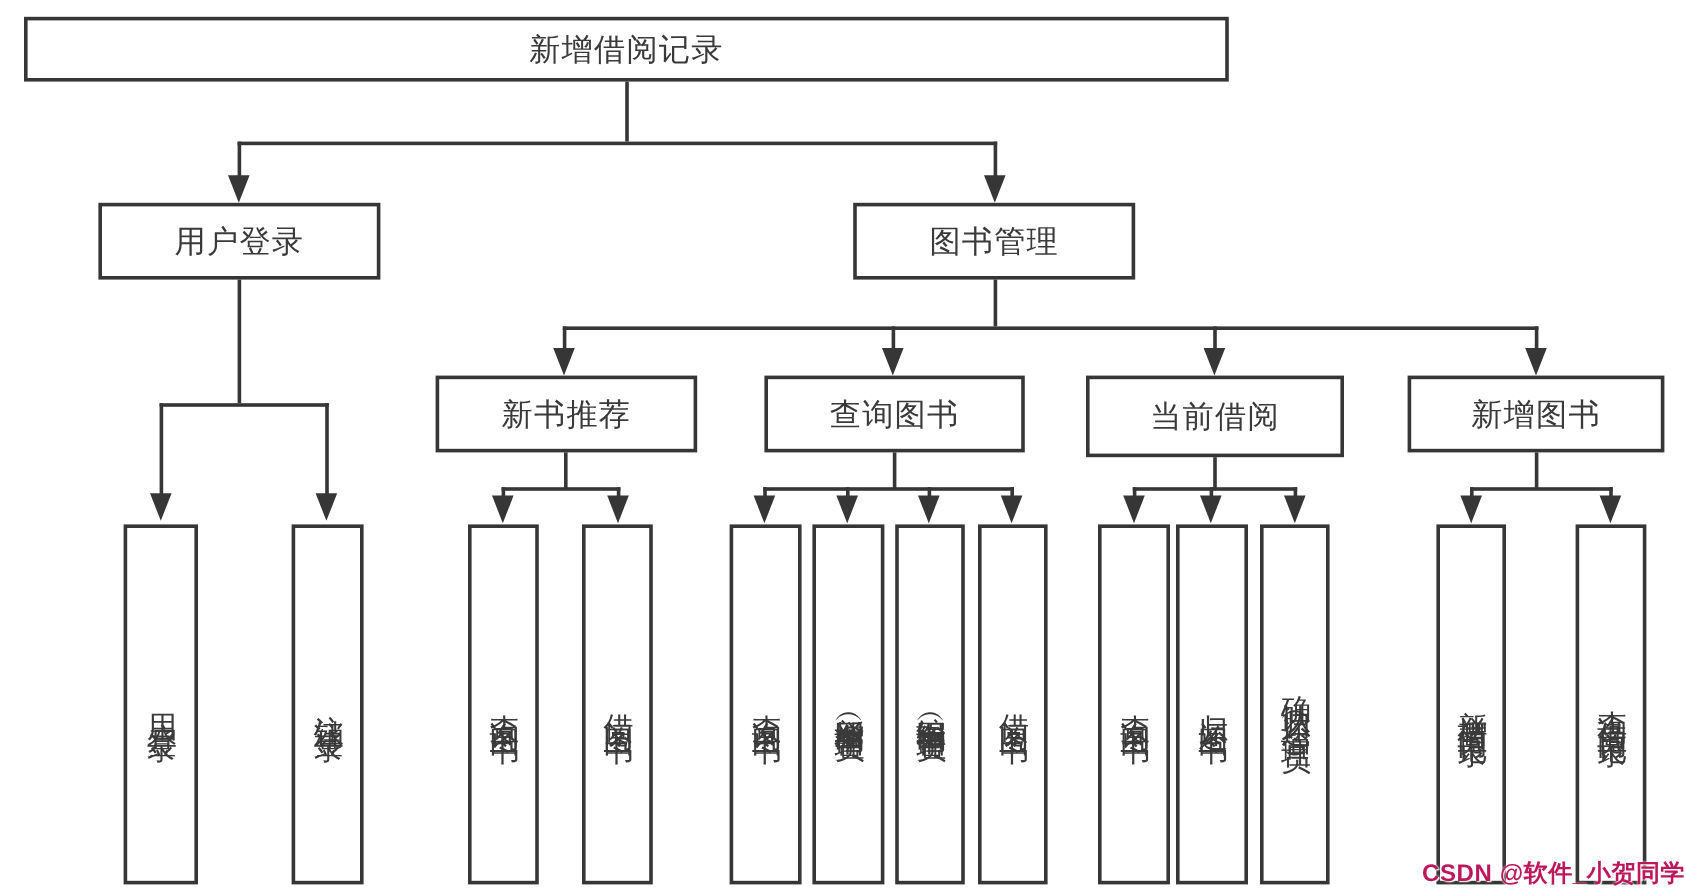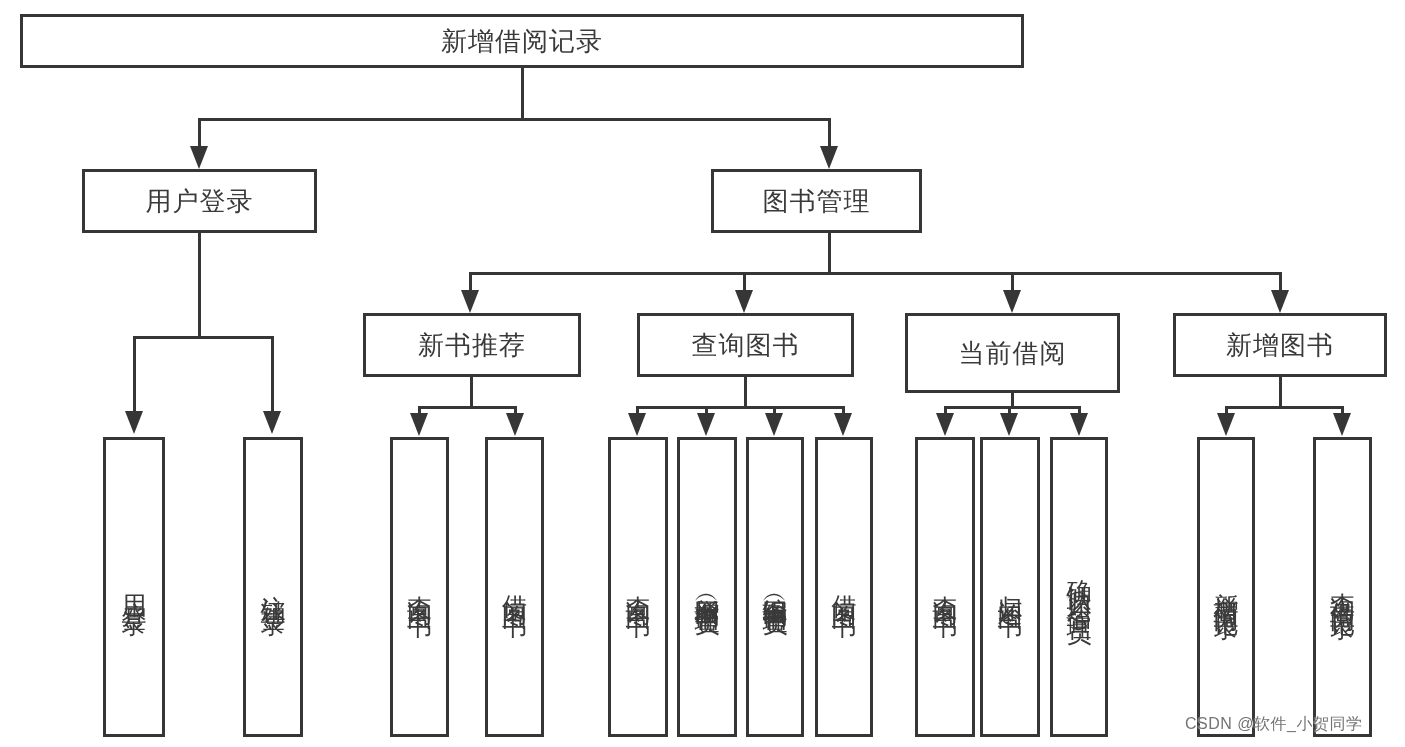--- a/index.html
+++ b/index.html
@@ -69,44 +69,45 @@
     border-left: 9px solid transparent;
     border-right: 9px solid transparent;
     border-top: 23px solid #363636;
     z-index: 1;
   }
   
   .watermark {
     position: absolute;
     left: 1185px;
     top: 714px;
-    font-size: 16px;
+    font-size: 20px;
     letter-spacing: 0.5px;
-    color: #737373;
+    color: #be185d;
     text-shadow: 0 0 2px #ffffff, 1px 1px 1px #ffffff;
     z-index: 5;
     white-space: nowrap;
+    font-weight: bold;
   }
 </style>
 </head>
 <body>
 
 <div id="stage">
 
   <div class="hbox" style="left:20px; top:14px; width:1004px; height:54px;">新增借阅记录</div>
 
   <div class="lv" style="left:521px; top:67px; height:51px;"></div>
   <div class="lh" style="left:198px; top:118px; width:633px;"></div>
   <div class="st" style="left:198px; top:118px; height:30px;"></div>
   <div class="st" style="left:828px; top:118px; height:30px;"></div>
   <div class="ah" style="left:190px; top:146px;"></div>
   <div class="ah" style="left:820px; top:146px;"></div>
 
   <div class="hbox" style="left:82px; top:169px; width:235px; height:64px;">用户登录</div>
-  <div class="hbox" style="left:711px; top:169px; width:211px; height:64px;">图书管理</div>
+  <div class="hbox" style="left:711px; top:169px; width:235px; height:64px;">图书管理</div>
 
   <div class="lv" style="left:198px; top:232px; height:104px;"></div>
   <div class="lh" style="left:133px; top:336px; width:141px;"></div>
   <div class="st" style="left:133px; top:336px; height:77px;"></div>
   <div class="st" style="left:271px; top:336px; height:77px;"></div>
   <div class="ah" style="left:125px; top:411px;"></div>
   <div class="ah" style="left:263px; top:411px;"></div>
 
   <div class="lv" style="left:828px; top:232px; height:40px;"></div>
   <div class="lh" style="left:469px; top:272px; width:813px;"></div>
@@ -114,21 +115,21 @@
   <div class="st" style="left:743px; top:272px; height:20px;"></div>
   <div class="st" style="left:1011px; top:272px; height:20px;"></div>
   <div class="st" style="left:1279px; top:272px; height:20px;"></div>
   <div class="ah" style="left:461px; top:290px;"></div>
   <div class="ah" style="left:735px; top:290px;"></div>
   <div class="ah" style="left:1003px; top:290px;"></div>
   <div class="ah" style="left:1271px; top:290px;"></div>
 
   <div class="hbox" style="left:363px; top:313px; width:218px; height:64px;">新书推荐</div>
   <div class="hbox" style="left:637px; top:313px; width:217px; height:64px;">查询图书</div>
-  <div class="hbox" style="left:905px; top:313px; width:215px; height:80px;">当前借阅</div>
+  <div class="hbox" style="left:905px; top:313px; width:215px; height:68px;">当前借阅</div>
   <div class="hbox" style="left:1173px; top:313px; width:214px; height:64px;">新增图书</div>
 
   <div class="lv" style="left:470px; top:376px; height:31px;"></div>
   <div class="lh" style="left:418px; top:406px; width:99px;"></div>
   <div class="st" style="left:418px; top:406px; height:9px;"></div>
   <div class="st" style="left:514px; top:406px; height:9px;"></div>
   <div class="ah" style="left:410px; top:413px;"></div>
   <div class="ah" style="left:506px; top:413px;"></div>
 
   <div class="lv" style="left:744px; top:376px; height:31px;"></div>

